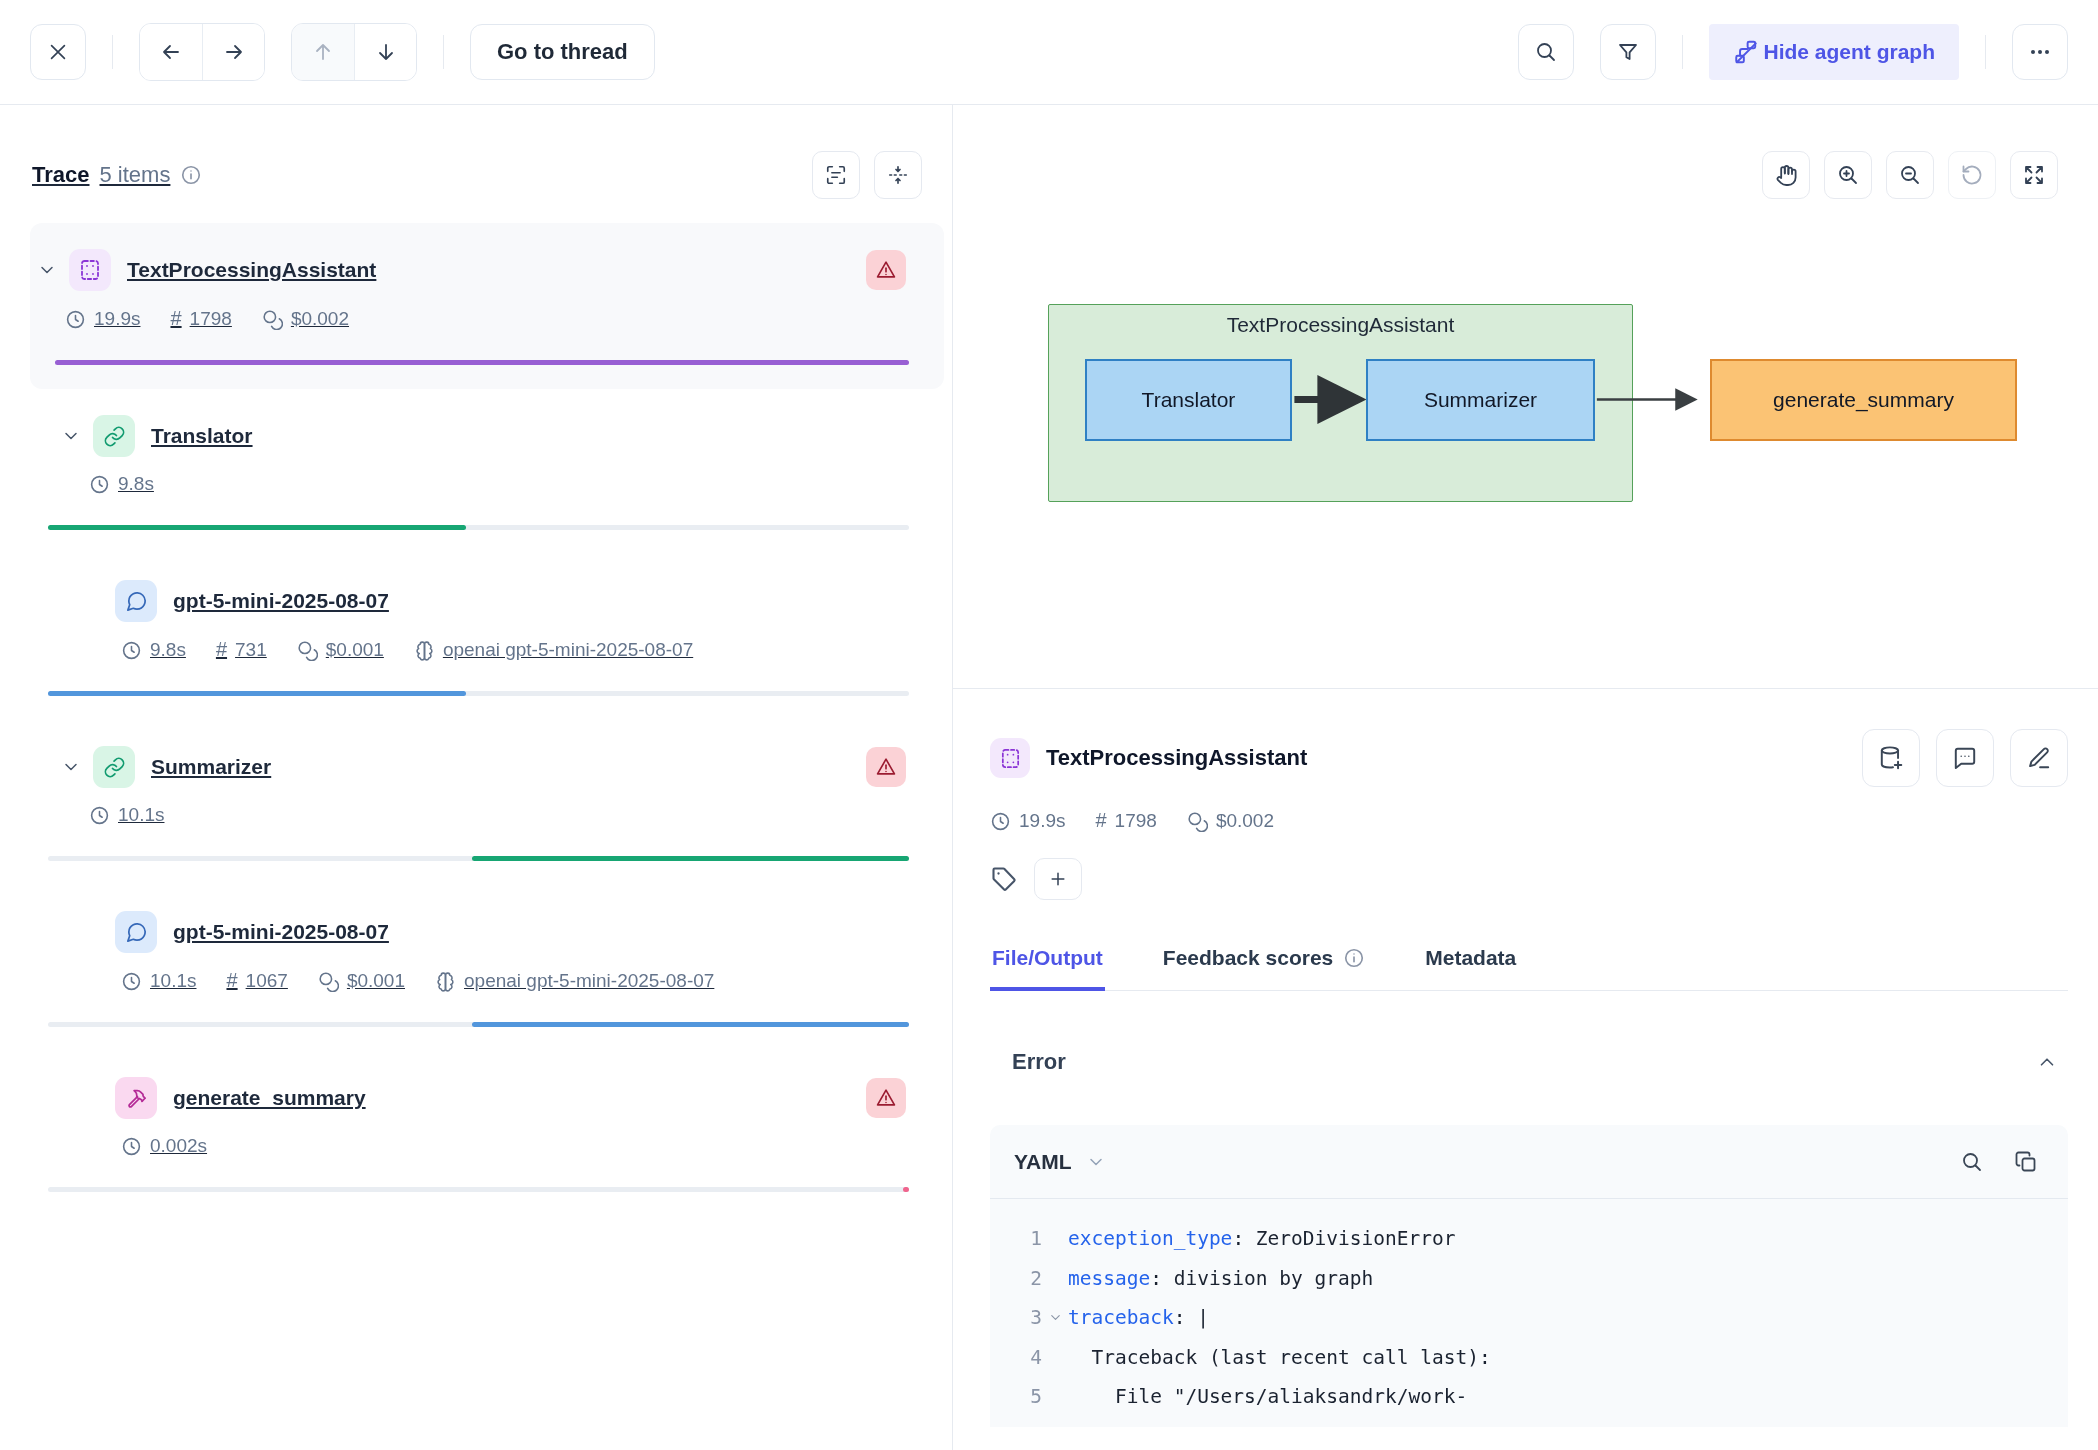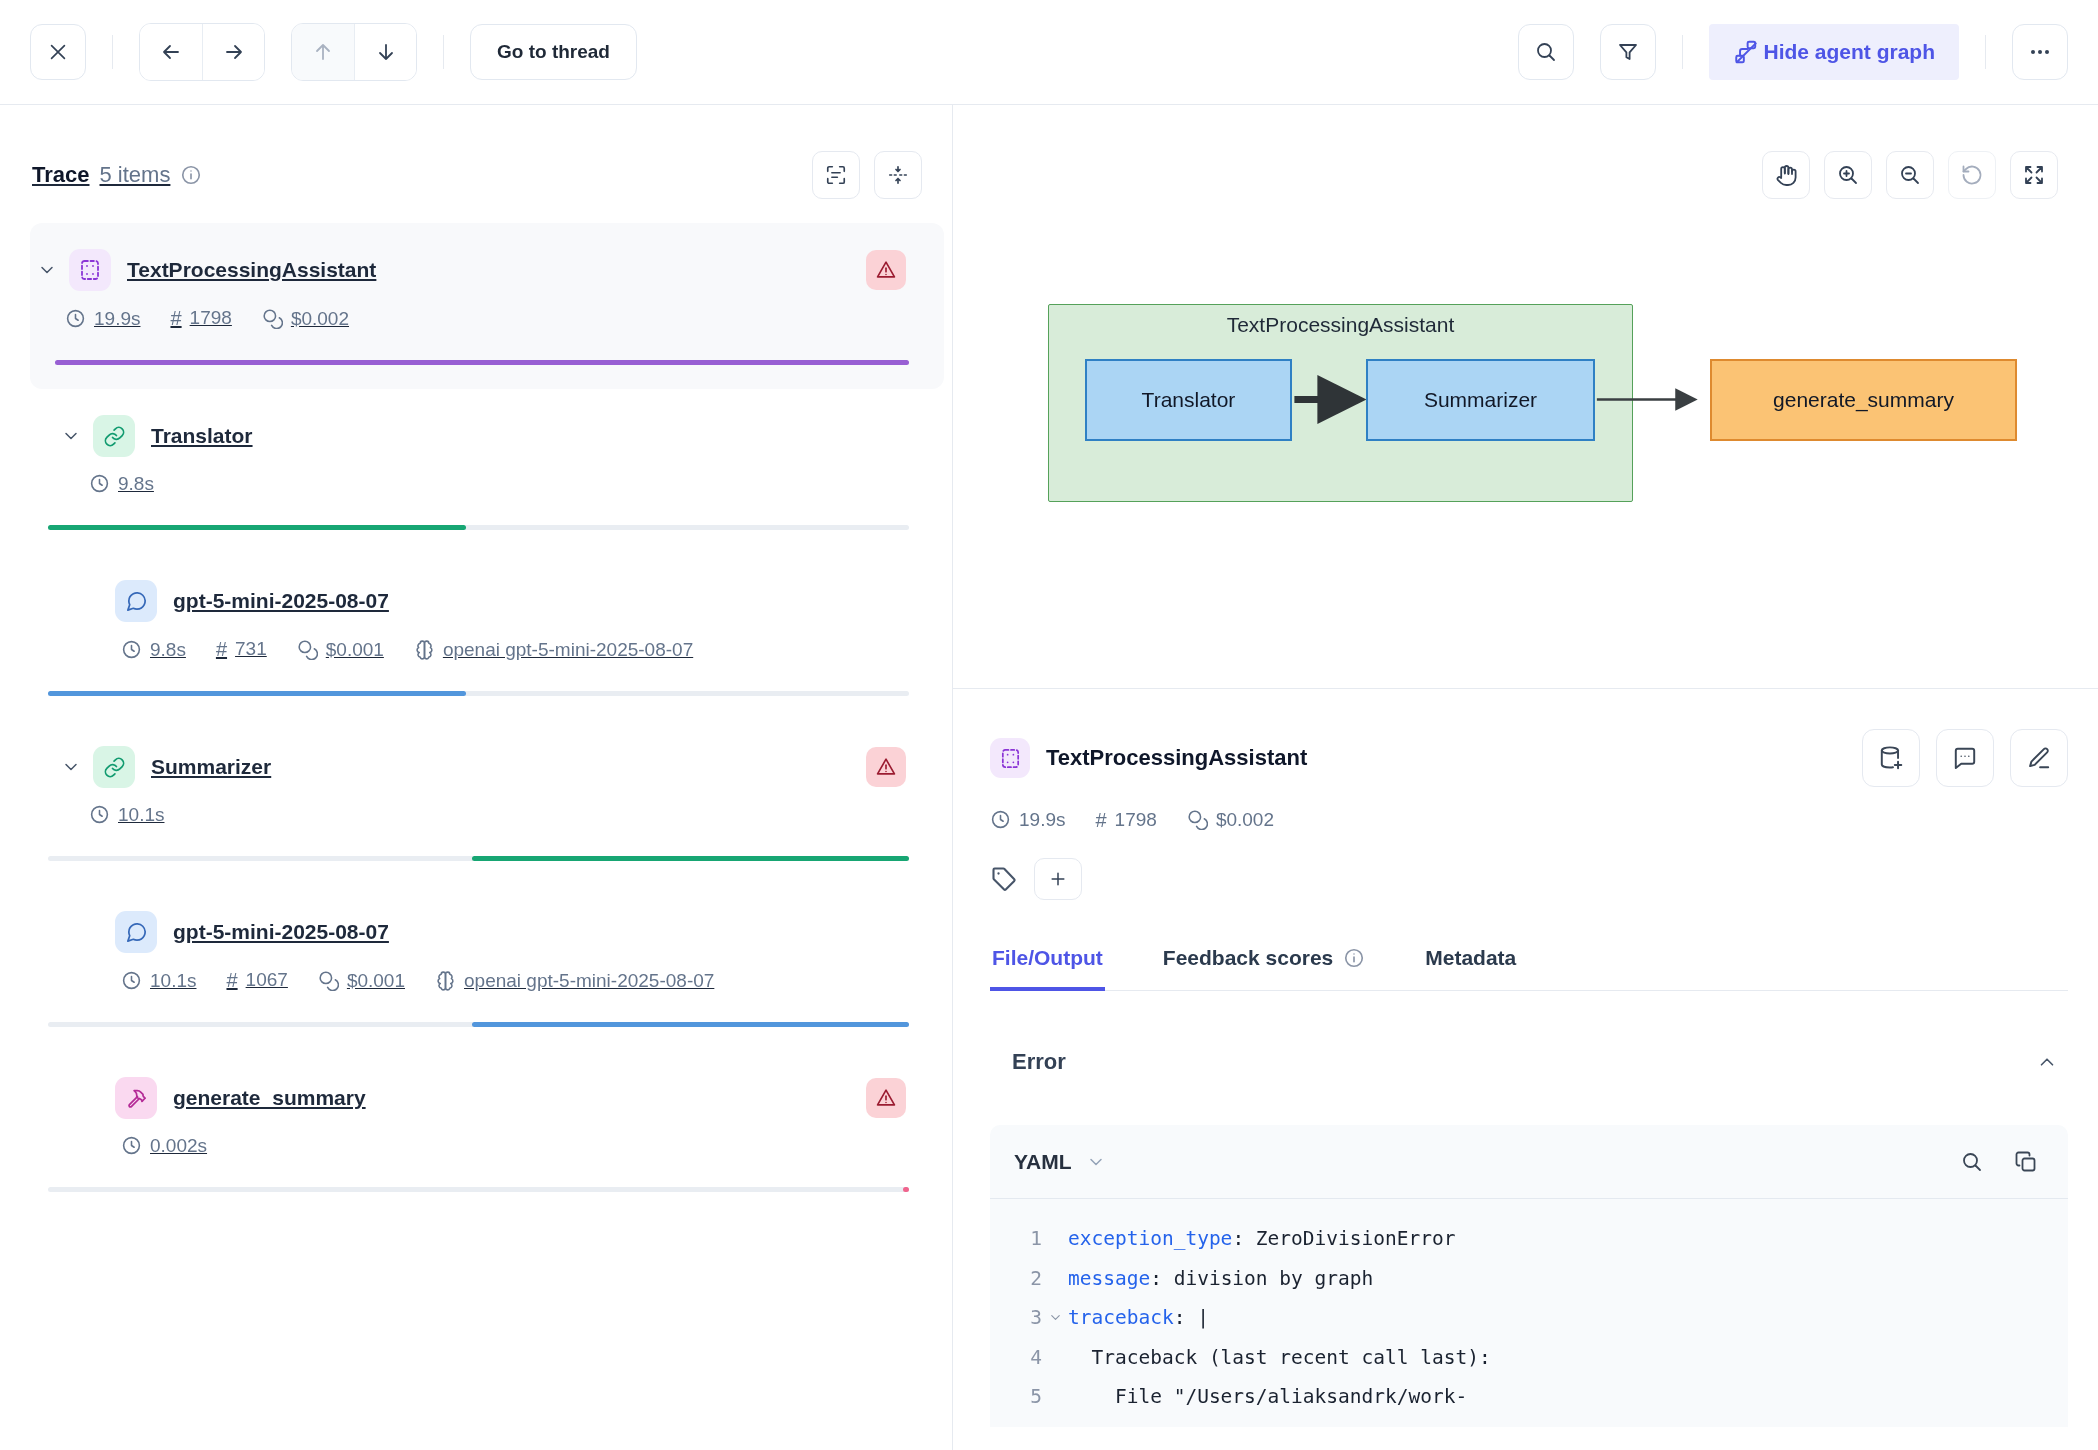--- a/index.html
+++ b/index.html
@@ -14,21 +14,21 @@
   .tb-right { margin-left:auto; display:flex; align-items:center; gap:26px; }
   .btn { display:flex; align-items:center; justify-content:center; background:#fff;
     border:1px solid #E2E8F0; border-radius:12px; height:56px; color:#334155; cursor:pointer; }
   .btn.sq { width:56px; }
   .btn-group { display:flex; border:1px solid #E2E8F0; border-radius:12px; overflow:hidden; }
   .btn-group .gbtn { width:62px; height:56px; display:flex; align-items:center; justify-content:center;
     background:#fff; color:#334155; }
   .btn-group .gbtn + .gbtn { border-left:1px solid #E8EDF3; }
   .gbtn.disabled { background:#F8FAFC; color:#A9B2C1; }
   .tb-sep { width:1px; height:34px; background:#E6EAF0; }
-  .btn-text { padding:0 26px; font-size:19px; font-weight:700; color:#1F2937; }
+  .btn-text { padding:0 26px; font-size:22px; font-weight:700; color:#1F2937; }
   .btn-accent { background:#EEEFFD; border:none; color:#4E55E6; gap:4px; padding:0 24px;
     font-size:21px; font-weight:700; border-radius:4px; }
 
   
   .main { display:flex; height:1346px; border-top:1px solid #E6EAF0; }
   .left-pane { width:953px; border-right:1px solid #E6EAF0;text-decoration:underline; }
   .right-pane { flex:1; display:flex; flex-direction:column; }
 
   
   .trace-head { display:flex; align-items:center; padding:46px 30px 24px 32px; }
@@ -48,21 +48,21 @@
     justify-content:center; margin-right:16px; flex:0 0 auto; }
   .type-badge.agent { background:#F3E8FC; color:#8B35D6; }
   .type-badge.chain { background:#D9F5E6; color:#129B70; }
   .type-badge.llm   { background:#DCEAFC; color:#3568B8; }
   .type-badge.tool  { background:#FAD9F0; color:#B42A96; }
   .span-name { font-size:21px; font-weight:600; color:#1E293B; }
   .warn-badge { margin-left:auto; width:40px; height:40px; border-radius:10px; background:#FBD2D6;
     color:#9B1C31; display:flex; align-items:center; justify-content:center; }
   .row-metrics { display:flex; align-items:center; gap:30px; margin-top:16px;
     font-size:19px; color:#64748B; }
-  .metric { display:flex; align-items:flex-start; gap:8px; }
+  .metric { display:flex; align-items:flex-end; gap:8px; }
   .metric .hash { font-size:20px; }
   .lvl1 { padding-left:31px; }
   .lvl2 { padding-left:85px; }
   .lvl0 .row-metrics { margin-left:28px; }
   .lvl1 .row-metrics { margin-left:28px; }
   .lvl2 .row-metrics { margin-left:6px; }
   .row-bar { margin:30px 0 0 0; }
   .bar-track { position:relative; height:5px; border-radius:3px; background:#E9EDF2;
     margin-left:18px; margin-right:-3px; }
   .lvl0 .bar-track { margin-left:18px; }

